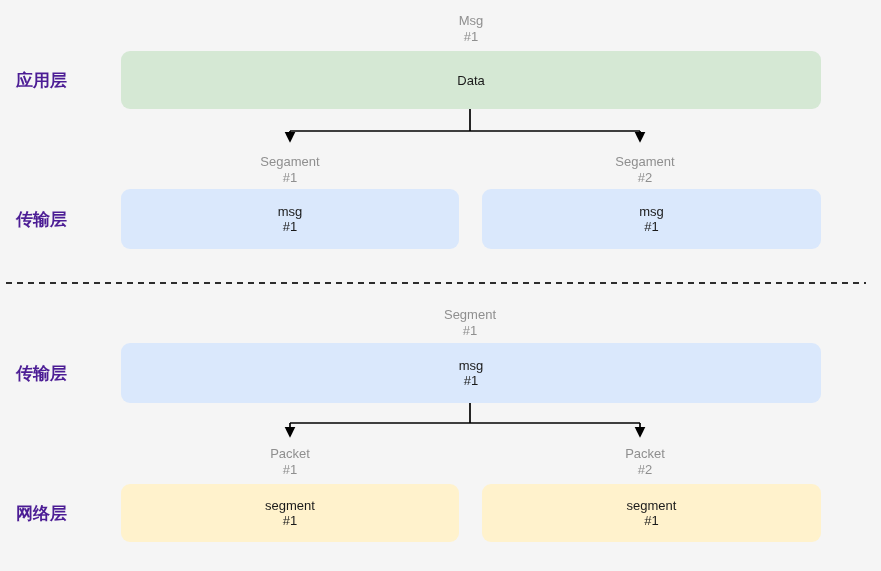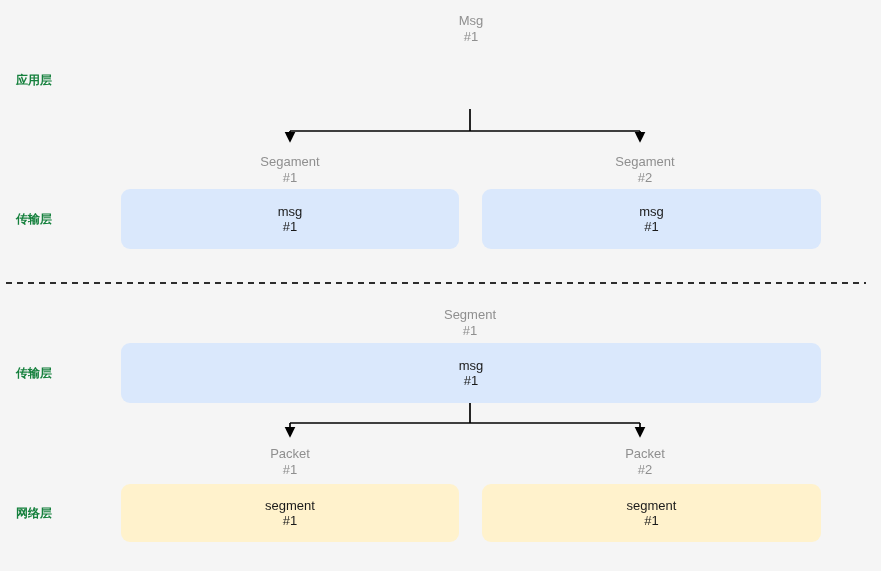--- a/index.html
+++ b/index.html
@@ -59,23 +59,23 @@
   .cap-seg2     { left: 545px; top: 154px; }
   .cap-segment  { left: 370px; top: 307px; }
   .cap-pkt1     { left: 190px; top: 446px; }
   .cap-pkt2     { left: 545px; top: 446px; }
 
   
   .layer-label {
     position: absolute;
     left: 16px;
     transform: translateY(-50%);
-    font-size: 12px;
+    font-size: 17px;
     font-weight: bold;
-    color: #15803d;
+    color: #4c1d95;
     white-space: nowrap;
   }
   .ll-app    { top:  80px; }
   .ll-trans1 { top: 219px; }
   .ll-trans2 { top: 373px; }
   .ll-net    { top: 513px; text-align: right; }
 </style>
 </head>
 <body>
 
@@ -105,20 +105,23 @@
     </g>
   </svg>
 
   <div class="caption cap-msg">
     <div>Msg</div>
     <div>#1</div>
   </div>
 
   <div class="layer-label ll-app">应用层</div>
 
+  <div class="box box-green green-full" style="background-color: rgb(213, 232, 212);">
+    <div>Data</div>
+  </div>
 
   <div class="caption cap-seg1">
     <div>Segament</div>
     <div>#1</div>
   </div>
 
   <div class="caption cap-seg2">
     <div>Segament</div>
     <div>#2</div>
   </div>

